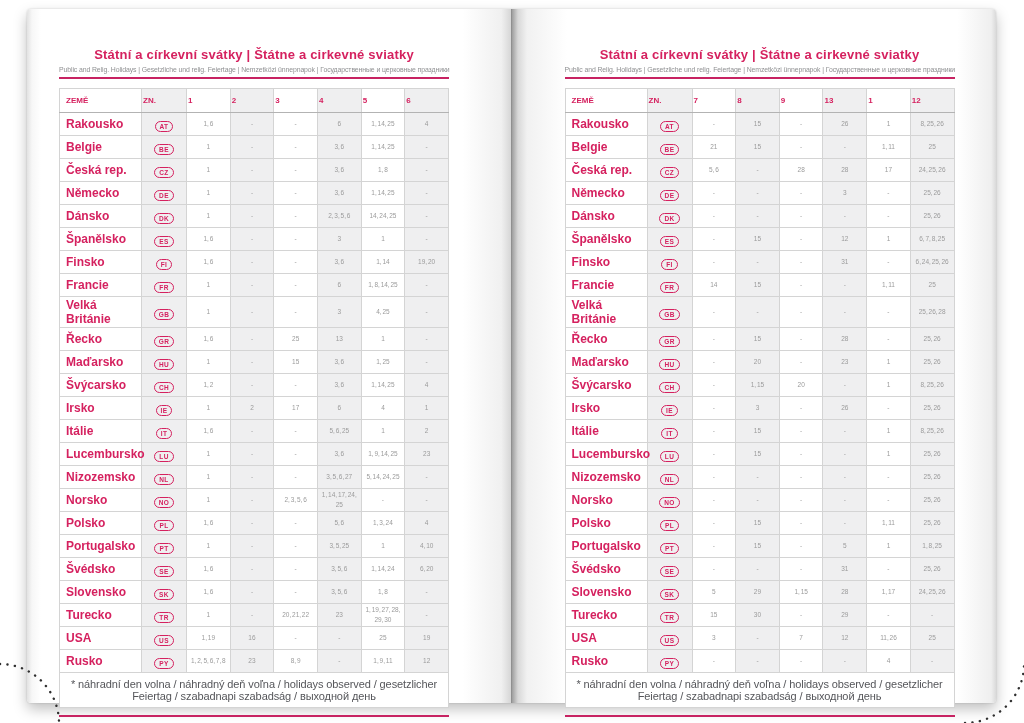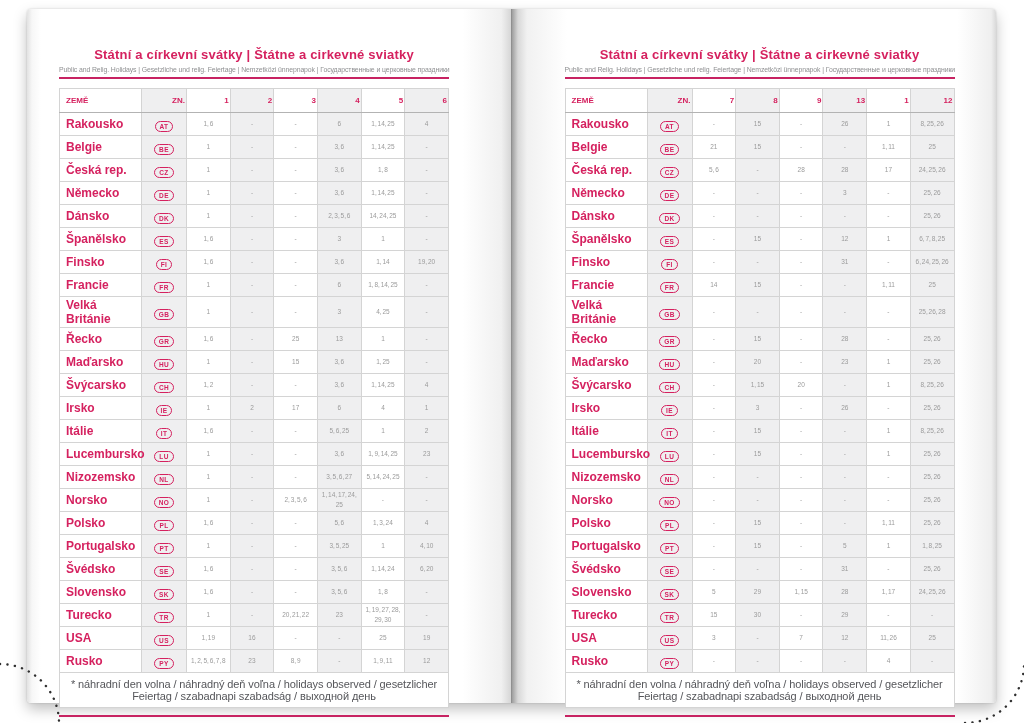--- a/index.html
+++ b/index.html
@@ -17,21 +17,21 @@
   .page-left .content{margin-left:32px;}
   .page-right .content{margin-left:53px;}
   .title{font-size:13px;font-weight:bold;color:#d5215f;text-align:center;letter-spacing:.2px;white-space:nowrap;}
   .subtitle{font-size:6.9px;color:#8f9092;text-align:center;margin-top:4px;white-space:nowrap;letter-spacing:-.1px;}
   .rule{height:2px;background:#c72362;margin-top:4px;}
   .rule-bottom{margin-top:7px;}
   table.holidays{margin-top:9px;width:390px;border-collapse:collapse;table-layout:fixed;
                  border:1px solid #adadad;background:#fff;}
   table.holidays th,table.holidays td{border:1px solid #d4d4d4;}
   table.holidays th:nth-child(even),table.holidays td:nth-child(even){background:#efeff0;}
-  table.holidays th{color:#d5215f;font-size:8px;height:21px;text-align:right;font-weight:bold;}
+  table.holidays th{color:#d5215f;font-size:8px;height:21px;text-align:left;font-weight:bold;}
   table.holidays th:nth-child(1){width:74px;text-align:left;padding-left:6px;}
   table.holidays th:nth-child(2){width:42px;}
   table.holidays thead th{border-bottom-color:#b3b3b3;}
   td.country{color:#d5215f;font-weight:bold;font-size:12px;text-align:left;padding-left:6px;height:20px;}
   td.code{text-align:center;}
   .badge{display:inline-block;font-size:6.5px;font-weight:bold;color:#d5215f;border:1px solid #d5215f;
          border-radius:8px;padding:0 4px;line-height:9px;letter-spacing:.4px;background:transparent;}
   td.val{font-size:6.5px;color:#9b9b9b;text-align:center;padding:1px 2px;word-spacing:-1px;line-height:1.5;}
   td.footnote{font-size:11px;color:#55565a;text-align:center;padding:5px 7px;background:#fff !important;letter-spacing:-.1px;}
   .arc{position:absolute;z-index:5;}

